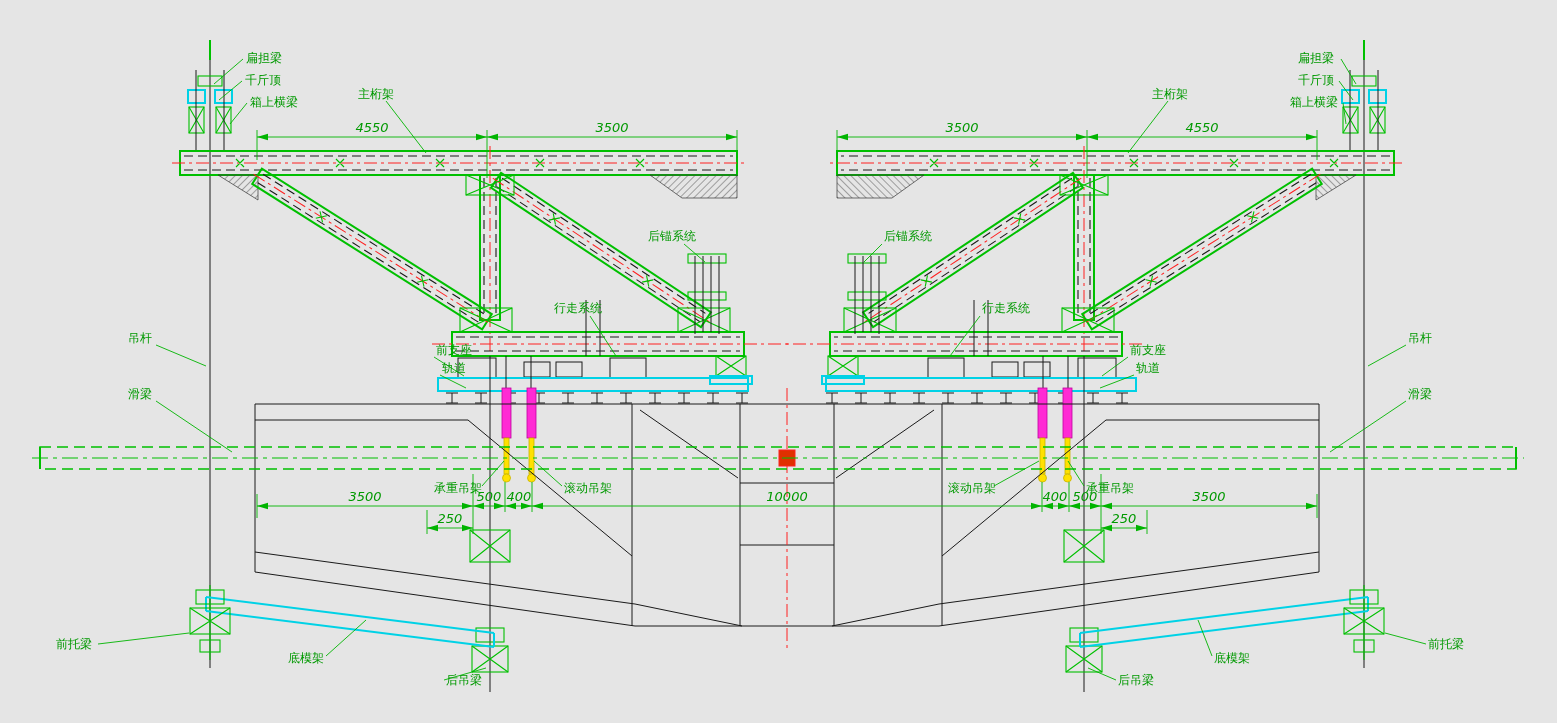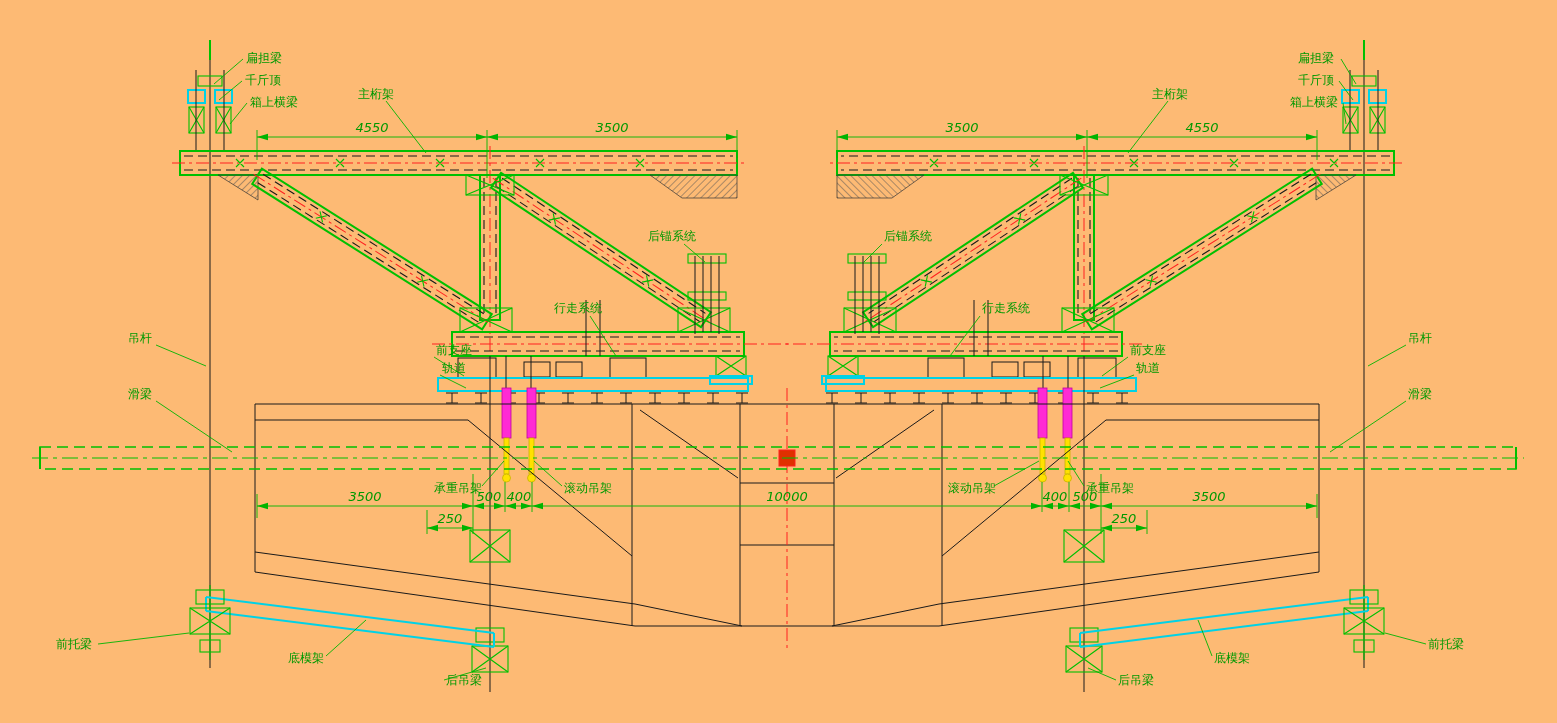--- a/index.html
+++ b/index.html
@@ -1,16 +1,16 @@
 <!DOCTYPE html>
 <html><head>
 <meta charset="utf-8">
 <style>
   html,body{margin:0;padding:0;background:#ffffff;}
-  .stage{width:1557px;height:723px;position:relative;background:#fdba74;overflow:hidden;}
+  .stage{width:1557px;height:723px;position:relative;background:#e5e5e5;overflow:hidden;}
   svg{display:block;}
   .bl{stroke:#1a1a1a;stroke-width:1;fill:none;}
   .bd{stroke:#1a1a1a;stroke-width:1.1;fill:none;stroke-dasharray:9 5;}
   .g1{stroke:#00c000;stroke-width:1.1;fill:none;}
   .g2{stroke:#00c000;stroke-width:2;fill:none;}
   .cy{stroke:#00d2e6;stroke-width:2;fill:none;}
   .rd{stroke:#ff2020;stroke-width:1;fill:none;stroke-dasharray:13 4 3 4;}
   .gdd{stroke:#00c000;stroke-width:1.2;fill:none;stroke-dasharray:16 5 4 5;}
   .gdash{stroke:#00c000;stroke-width:1.6;fill:none;stroke-dasharray:11 6;}
   .dim{stroke:#00b400;stroke-width:0.9;fill:none;}

